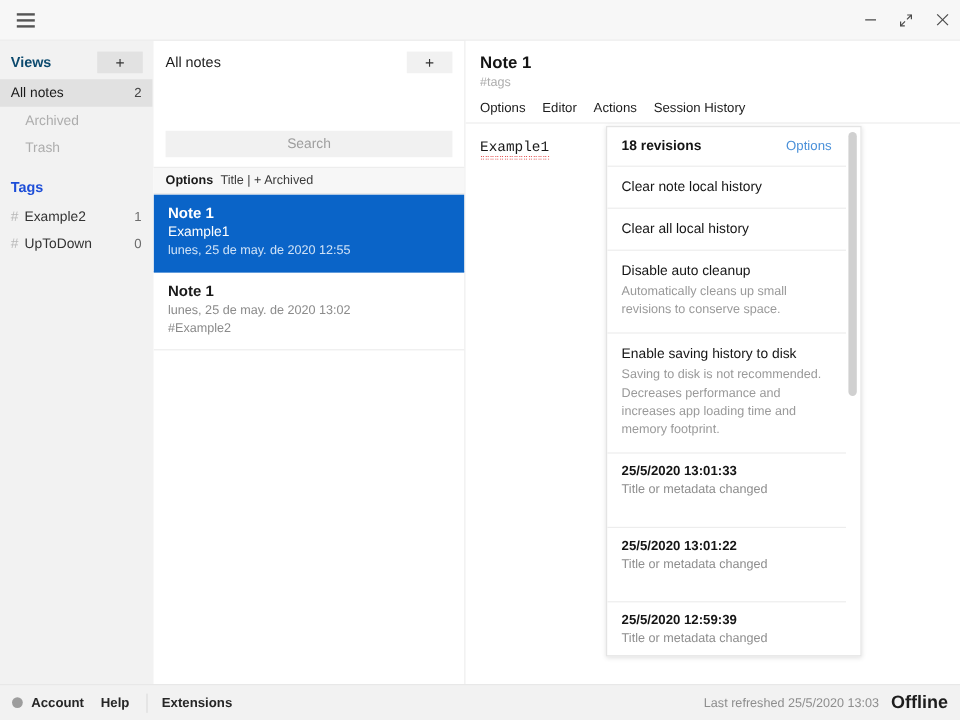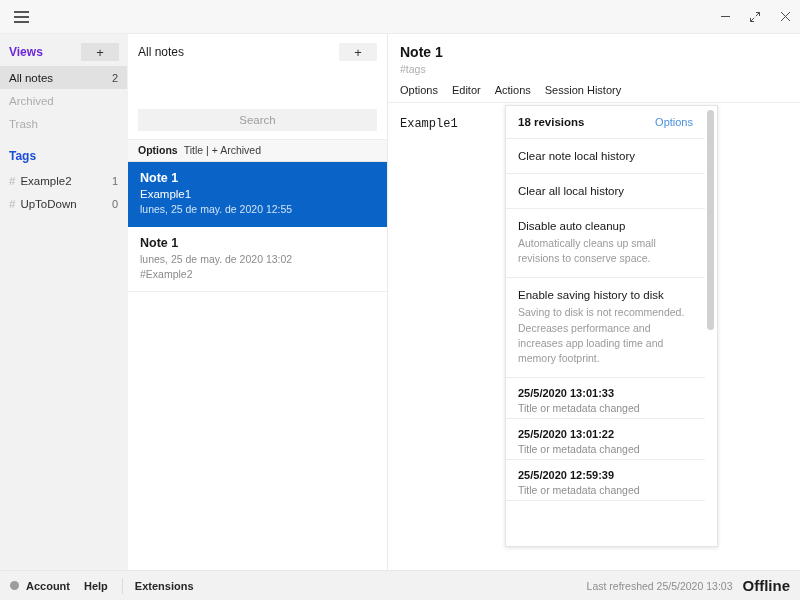--- a/index.html
+++ b/index.html
@@ -57,37 +57,37 @@
     padding-top: 4px;
     font-size: 11.5px;
     color: #222;
     border-right: 1px solid #f2f2f2;
   }
   .side-header {
     display: flex; align-items: center;
     padding: 6px 8px 6px 9px;
     height: 28px;
   }
-  .side-header .ttl { font-weight: bold; font-size: 12px; color: #6d28d9; }
+  .side-header .ttl { font-weight: bold; font-size: 12px; color: #0c4a6e; }
   .side-add {
     margin-left: auto;
     width: 38px; height: 18px;
     background: #e2e2e2;
     display: flex; align-items: center; justify-content: center;
     font-size: 13px; color: #333; cursor: pointer;
     line-height: 1;
   }
   .side-row {
     display: flex; align-items: center;
     height: 23px; padding: 0 9px;
     cursor: pointer;
     color: #333;
   }
   .side-row.active { background: #e1e1e1; color: #1a1a1a; }
-  .side-row.muted { color: #adadad; }
+  .side-row.muted { color: #adadad; margin-left: 12px; }
   .side-row .lbl { flex: 1 1 auto; }
   .side-row .cnt { color: #6d6d6d; font-size: 11px; }
   .side-row.active .cnt { color: #444; }
   .side-sub {
     font-weight: bold; font-size: 12px; color: #1d4ed8;
     padding: 14px 9px 6px 9px;
   }
   .tag-hash { color: #b9b9b9; margin-right: 5px; }
 
   
@@ -204,21 +204,21 @@
   .hp-row {
     padding: 11px 12px 11px 12px;
     border-bottom: 1px solid #ededed;
     cursor: pointer;
   }
   .hp-row .r-title { font-size: 11.5px; font-weight: normal; color: #151515; }
   .hp-row .r-desc {
     font-size: 10.5px; color: #9a9a9a; margin-top: 4px; line-height: 1.45;
   }
   .hp-rev {
-    padding: 9px 12px 4px 12px;
+    padding: 9px 12px 25px 12px;
     border-bottom: 1px solid #ededed;
     cursor: pointer;
   }
   .hp-rev .v-time { font-size: 11px; font-weight: bold; color: #151515; }
   .hp-rev .v-what { font-size: 10.5px; color: #8e8e8e; margin-top: 3px; }
   #hp-scrollbar {
     position: absolute; right: 3px; top: 4px;
     width: 7px; height: 434px;
     background: transparent;
   }

